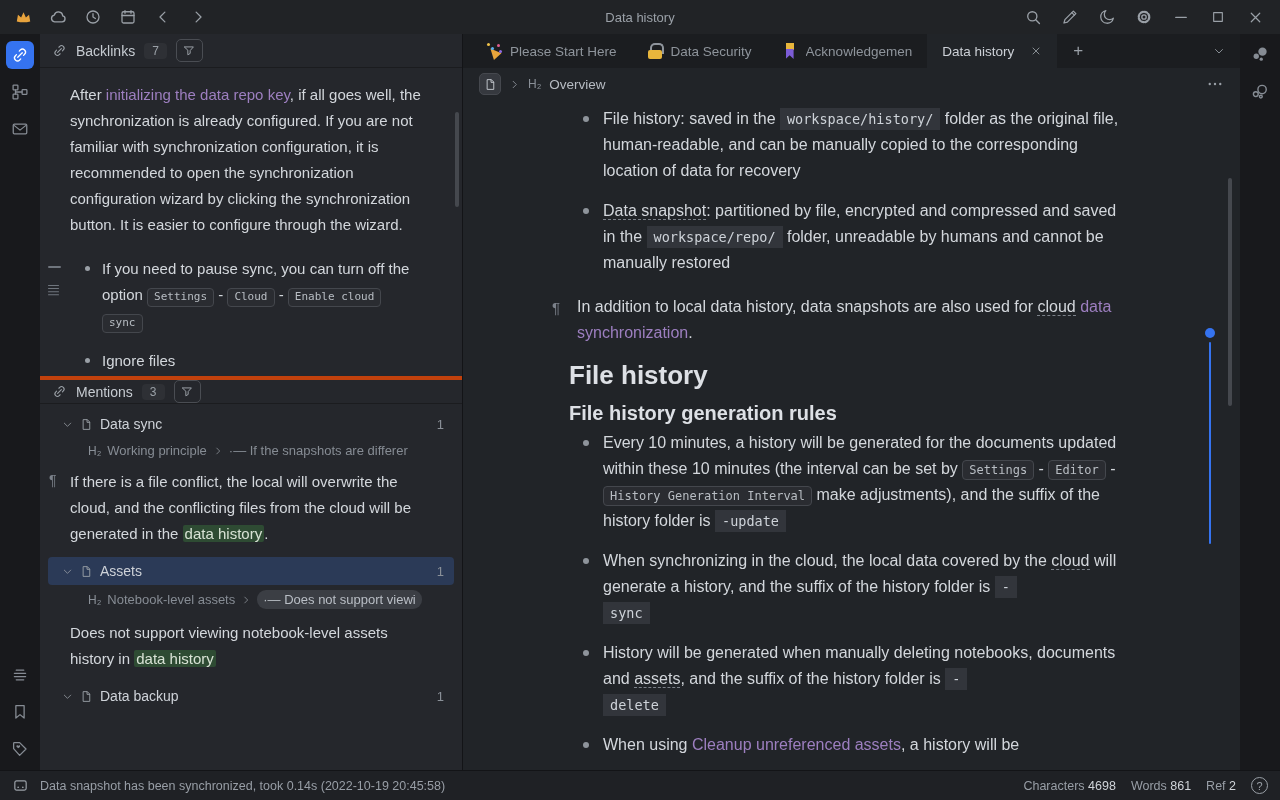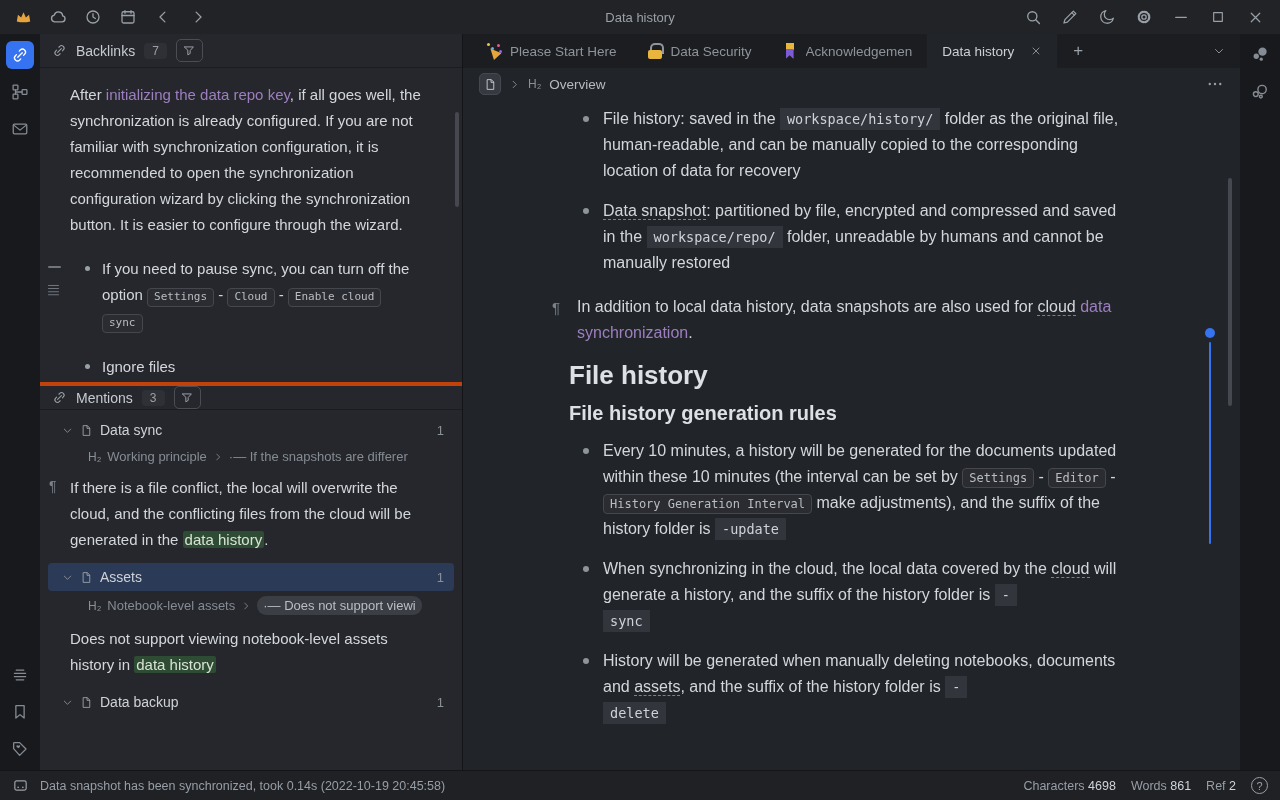--- a/index.html
+++ b/index.html
@@ -30,21 +30,21 @@
   .ph-icon{color:#9aa0a7;display:flex}
   .ph-label{font-size:14px}
   .count-badge{background:#2e3035;border-radius:4px;padding:1px 8px;font-size:12px;color:#9aa0a7}
   .filter-btn{width:27px;height:23px;border:1px solid #4a4d53;border-radius:5px;display:flex;align-items:center;justify-content:center;color:#9aa0a7}
   .panel-body{flex:1;overflow:hidden}
   .bl-para{padding:14px 28px 4px 30px;font-size:15px;line-height:26px}
   .bl-list{position:relative;margin-top:12px}
   .g-dash{position:absolute;left:8px;top:12px;width:13px;height:2px;background:#6f757d;border-radius:1px}
   .g-list{position:absolute;left:6px;top:28px;color:#6f757d}
   .bl-li{position:relative;padding:2px 26px 2px 62px;font-size:15px;line-height:26px}
-  .bl-li+.bl-li{margin-top:16px}
+  .bl-li+.bl-li{margin-top:10px}
   .bl-li::before{content:"";position:absolute;left:45px;top:12px;width:5px;height:5px;border-radius:50%;background:#9aa0a7}
   .tree{padding-top:4px}
   .tree-doc{height:28px;margin:2px 8px;padding:0 10px 0 14px;display:flex;align-items:center;gap:7px;border-radius:4px;font-size:14px;color:#ced2d8}
   .tree-doc.selected{background:#2b3a57}
   .td-count{margin-left:auto;font-size:13px;color:#8a9098}
   .chev,.chev-r,.doc-ic{display:flex;color:#9aa0a7}
   .tree-crumb{display:flex;align-items:center;gap:6px;padding:3px 10px 3px 48px;font-size:13px;color:#868c94;white-space:nowrap;overflow:hidden}
   .bc-h2{font-size:12px;color:#8a9098}
   .tc-path{flex:0 0 auto}
   .tc-tail{min-width:0;overflow:hidden;text-overflow:clip}
@@ -72,21 +72,21 @@
   .breadcrumbbar{flex:0 0 32px;display:flex;align-items:center;gap:8px;padding:0 16px}
   .doc-chip{width:22px;height:22px;border-radius:5px;background:#36393f;border:1px solid #45484e;display:flex;align-items:center;justify-content:center;color:#c9cdd3}
   .bc-label{font-size:13.5px;color:#b6bbc2}
   .bc-more{margin-left:auto;color:#9aa0a7;display:flex}
   .editor-content{flex:1;position:relative;padding:6px 0 0 106px;font-size:16px;line-height:26px;overflow:hidden}
   .e-li{position:relative;padding-left:34px;max-width:552px;margin-bottom:14px}
   .e-li::before{content:"";position:absolute;left:14px;top:10px;width:6px;height:6px;border-radius:50%;background:#8e949b}
   .e-p{position:relative;max-width:560px;margin:18px 8px 14px}
   .e-p.pilcrow::before{content:"¶";position:absolute;left:-25px;top:1px;color:#7b818a;font-size:15px}
   .e-h2{font-size:26px;font-weight:bold;color:#dde0e5;margin:16px 0 6px}
-  .e-h3{font-size:20px;font-weight:bold;color:#dde0e5;margin:12px 0 12px}
+  .e-h3{font-size:20px;font-weight:bold;color:#dde0e5;margin:12px 0 4px}
   .focus-dot{position:absolute;left:742px;top:228px;width:10px;height:10px;border-radius:50%;background:#3573f0}
   .focus-line{position:absolute;left:746px;top:242px;width:2px;height:202px;background:#3573f0;border-radius:1px}
   .editor-thumb{position:absolute;right:8px;top:78px;width:4px;height:228px;background:#45484e;border-radius:2px}
   .panel-thumb{position:absolute;right:3px;top:78px;width:4px;height:95px;background:#45484e;border-radius:2px}
 
   
   .seg-ref{color:#9d7fc0}
   .seg-dotted{border-bottom:1px dashed #7b8189}
   .seg-hl{background:#2e4b33;color:#d8e2d5;padding:0 2px;border-radius:2px}
   .seg-kbd{display:inline-block;font-family:"DejaVu Sans Mono","Liberation Mono",monospace;font-size:12px;line-height:1.35;color:#b8bdc3;background:#2a2c31;border:1px solid #44474d;border-radius:4px;padding:1px 6px;vertical-align:baseline}
@@ -396,20 +396,21 @@
     </div>
     <div class="editor-content">
       <div class="e-li"><span>File history: saved in the </span><span class="seg-code">workspace/history/</span><span> folder as the original file, human-readable, and can be manually copied to the corresponding location of data for recovery</span></div>
       <div class="e-li"><span class="seg-dotted">Data snapshot</span><span>: partitioned by file, encrypted and compressed and saved in the </span><span class="seg-code">workspace/repo/</span><span> folder, unreadable by humans and cannot be manually restored</span></div>
       <div class="e-p pilcrow"><span>In addition to local data history, data snapshots are also used for </span><span class="seg-dotted">cloud</span><span> </span><span class="seg-ref">data synchronization</span><span>.</span></div>
       <h2 class="e-h2">File history</h2>
       <h3 class="e-h3">File history generation rules</h3>
       <div class="e-li"><span>Every 10 minutes, a history will be generated for the documents updated within these 10 minutes (the interval can be set by </span><span class="seg-kbd">Settings</span><span> - </span><span class="seg-kbd">Editor</span><span> - </span><span class="seg-kbd">History Generation Interval</span><span> make adjustments), and the suffix of the history folder is </span><span class="seg-code">-update</span></div>
       <div class="e-li"><span>When synchronizing in the cloud, the local data covered by the </span><span class="seg-dotted">cloud</span><span> will generate a history, and the suffix of the history folder is </span><span class="seg-code">-</span><br><span class="seg-code">sync</span></div>
       <div class="e-li"><span>History will be generated when manually deleting notebooks, documents and </span><span class="seg-dotted">assets</span><span>, and the suffix of the history folder is </span><span class="seg-code">-</span><br><span class="seg-code">delete</span></div>
+      <div class="e-li"><span>When using </span><span class="seg-ref">Cleanup unreferenced assets</span><span>, a history will be</span></div>
       <div class="focus-dot"></div>
       <div class="focus-line"></div>
       <div class="editor-thumb"></div>
     </div>
   </section>
 
   <nav class="dock dock-right">
     <div class="dock-item">
         <svg width="20" height="20" viewBox="0 0 24 24" fill="currentColor">
           <circle cx="15" cy="8" r="5"></circle>

